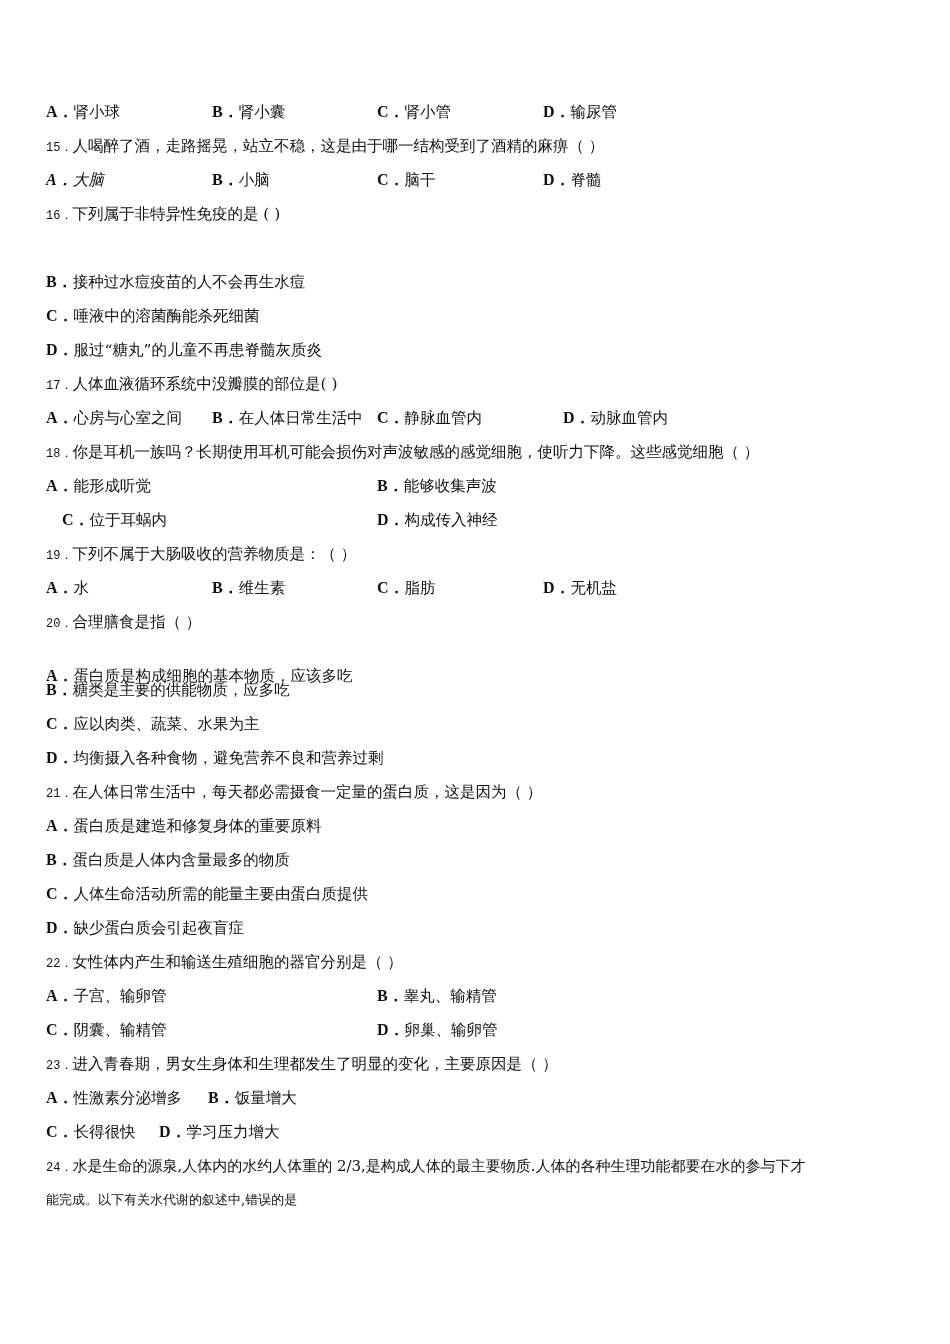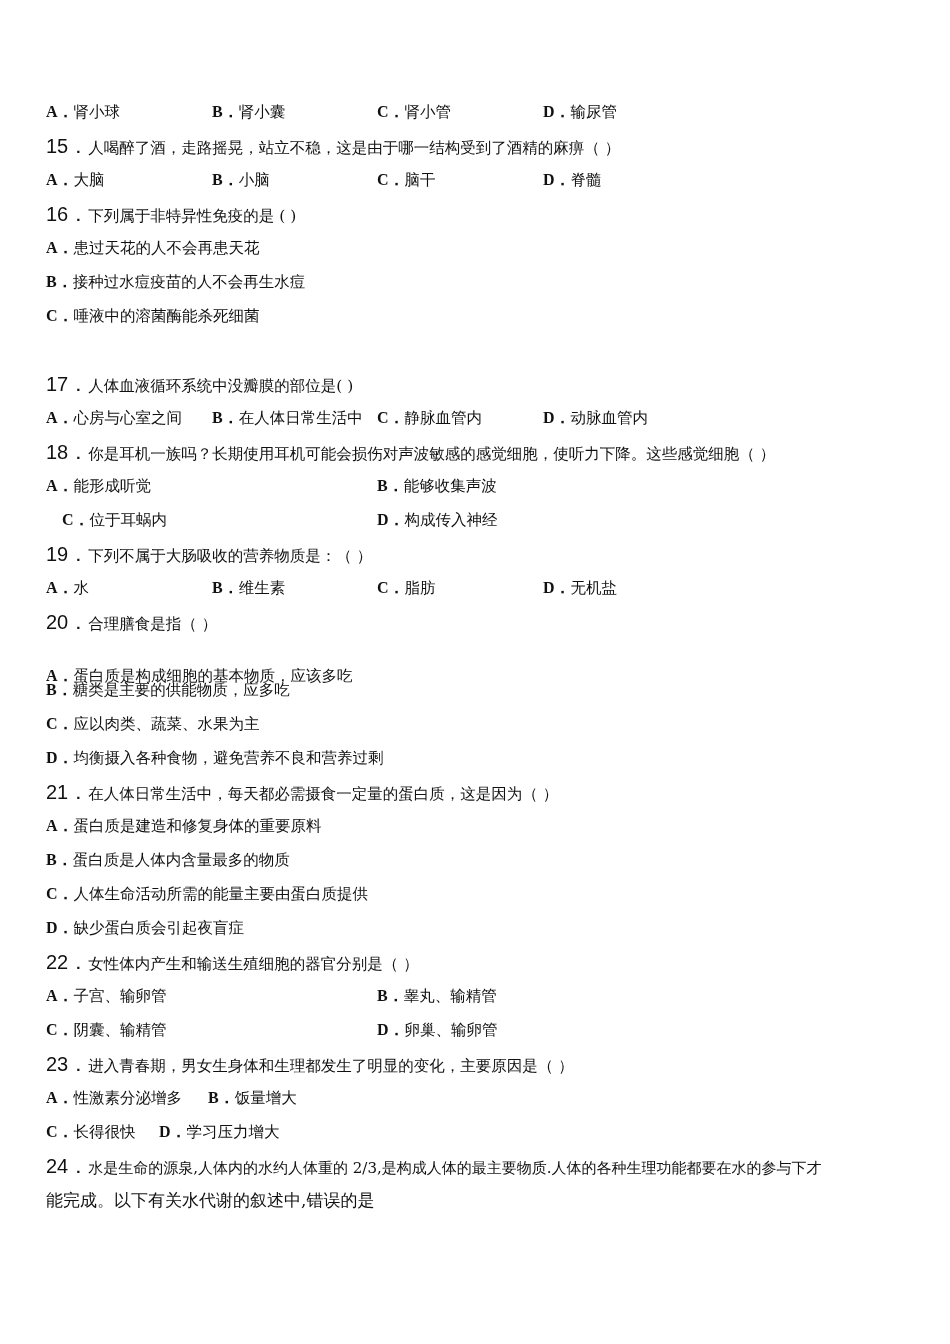--- a/index.html
+++ b/index.html
@@ -8,59 +8,59 @@
     font-family: "DejaVu Serif", "Liberation Serif", serif;
     color: #111111;
   }
   .page { position: absolute; left: 0; top: 0; width: 950px; height: 1344px; }
   .line {
     position: absolute; left: 46px; height: 24px; line-height: 24px;
     font-size: 15.5px; white-space: nowrap;
   }
   .opt { position: absolute; top: 0; white-space: nowrap; }
   .lbl { font-weight: bold; font-family: "Liberation Serif", "DejaVu Serif", serif; font-size: 16px; }
-  .num { font-family: Liberation Sans, sans-serif; font-size: 20px; }
+  .num { font-family: Liberation Mono, monospace; font-size: 12px; }
 </style>
 </head>
 <body>
 
 <div class="page">
 
   <div class="line" style="top:100px;">
     <span class="opt" style="left:0px;"><span class="lbl">A．</span><span>肾小球</span></span>
     <span class="opt" style="left:166px;"><span class="lbl">B．</span><span>肾小囊</span></span>
     <span class="opt" style="left:331px;"><span class="lbl">C．</span><span>肾小管</span></span>
     <span class="opt" style="left:497px;"><span class="lbl">D．</span><span>输尿管</span></span>
   </div>
 
   <div class="line" style="top:134px;">
     <span class="num">15．</span><span>人喝醉了酒，走路摇晃，站立不稳，这是由于哪一结构受到了酒精的麻痹（    ）</span>
   </div>
   <div class="line" style="top:168px;">
-    <span class="opt" style="left:0px;"><span class="lbl">A．</span><span>大脑</span></span>
+    <span class="opt" style="left:0px;font-style:italic;"><span class="lbl">A．</span><span>大脑</span></span>
     <span class="opt" style="left:166px;"><span class="lbl">B．</span><span>小脑</span></span>
     <span class="opt" style="left:331px;"><span class="lbl">C．</span><span>脑干</span></span>
     <span class="opt" style="left:497px;"><span class="lbl">D．</span><span>脊髓</span></span>
   </div>
 
   <div class="line" style="top:202px;">
     <span class="num">16．</span><span>下列属于非特异性免疫的是 ( )</span>
   </div>
-  <div class="line" style="top:236px;"><span class="lbl">A．</span><span>患过天花的人不会再患天花</span></div>
   <div class="line" style="top:270px;"><span class="lbl">B．</span><span>接种过水痘疫苗的人不会再生水痘</span></div>
   <div class="line" style="top:304px;text-align:right;"><span class="lbl">C．</span><span>唾液中的溶菌酶能杀死细菌</span></div>
+  <div class="line" style="top:338px;"><span class="lbl">D．</span><span>服过“糖丸”的儿童不再患脊髓灰质炎</span></div>
 
   <div class="line" style="top:372px;">
     <span class="num">17．</span><span>人体血液循环系统中没瓣膜的部位是(        )</span>
   </div>
   <div class="line" style="top:406px;">
     <span class="opt" style="left:0px;"><span class="lbl">A．</span><span>心房与心室之间</span></span>
     <span class="opt" style="left:166px;"><span class="lbl">B．</span><span>在人体日常生活中</span></span>
     <span class="opt" style="left:331px;"><span class="lbl">C．</span><span>静脉血管内</span></span>
-    <span class="opt" style="left:497px;"><span class="lbl">D．</span><span>动脉血管内</span></span>
+    <span class="opt" style="left:517px;"><span class="lbl">D．</span><span>动脉血管内</span></span>
   </div>
 
   <div class="line" style="top:440px;">
     <span class="num">18．</span><span>你是耳机一族吗？长期使用耳机可能会损伤对声波敏感的感觉细胞，使听力下降。这些感觉细胞（        ）</span>
   </div>
   <div class="line" style="top:474px;">
     <span class="opt" style="left:0px;"><span class="lbl">A．</span><span>能形成听觉</span></span>
     <span class="opt" style="left:331px;"><span class="lbl">B．</span><span>能够收集声波</span></span>
   </div>
   <div class="line" style="top:508px;">
@@ -114,17 +114,17 @@
     <span class="opt" style="left:162px;"><span class="lbl">B．</span><span>饭量增大</span></span>
   </div>
   <div class="line" style="top:1120px;">
     <span class="opt" style="left:0px;"><span class="lbl">C．</span><span>长得很快</span></span>
     <span class="opt" style="left:113px;"><span class="lbl">D．</span><span>学习压力增大</span></span>
   </div>
 
   <div class="line" style="top:1154px; font-size:15px;text-align:center;">
     <span class="num">24．</span><span>水是生命的源泉,人体内的水约人体重的 2/3,是构成人体的最主要物质.人体的各种生理功能都要在水的参与下才</span>
   </div>
-  <div class="line" style="top:1188px; font-size:17px;">
+  <div class="line" style="top:1188px; font-size:13px;">
     <span>能完成。以下有关水代谢的叙述中,错误的是</span>
   </div>
 
 </div>
 
 </body></html>

